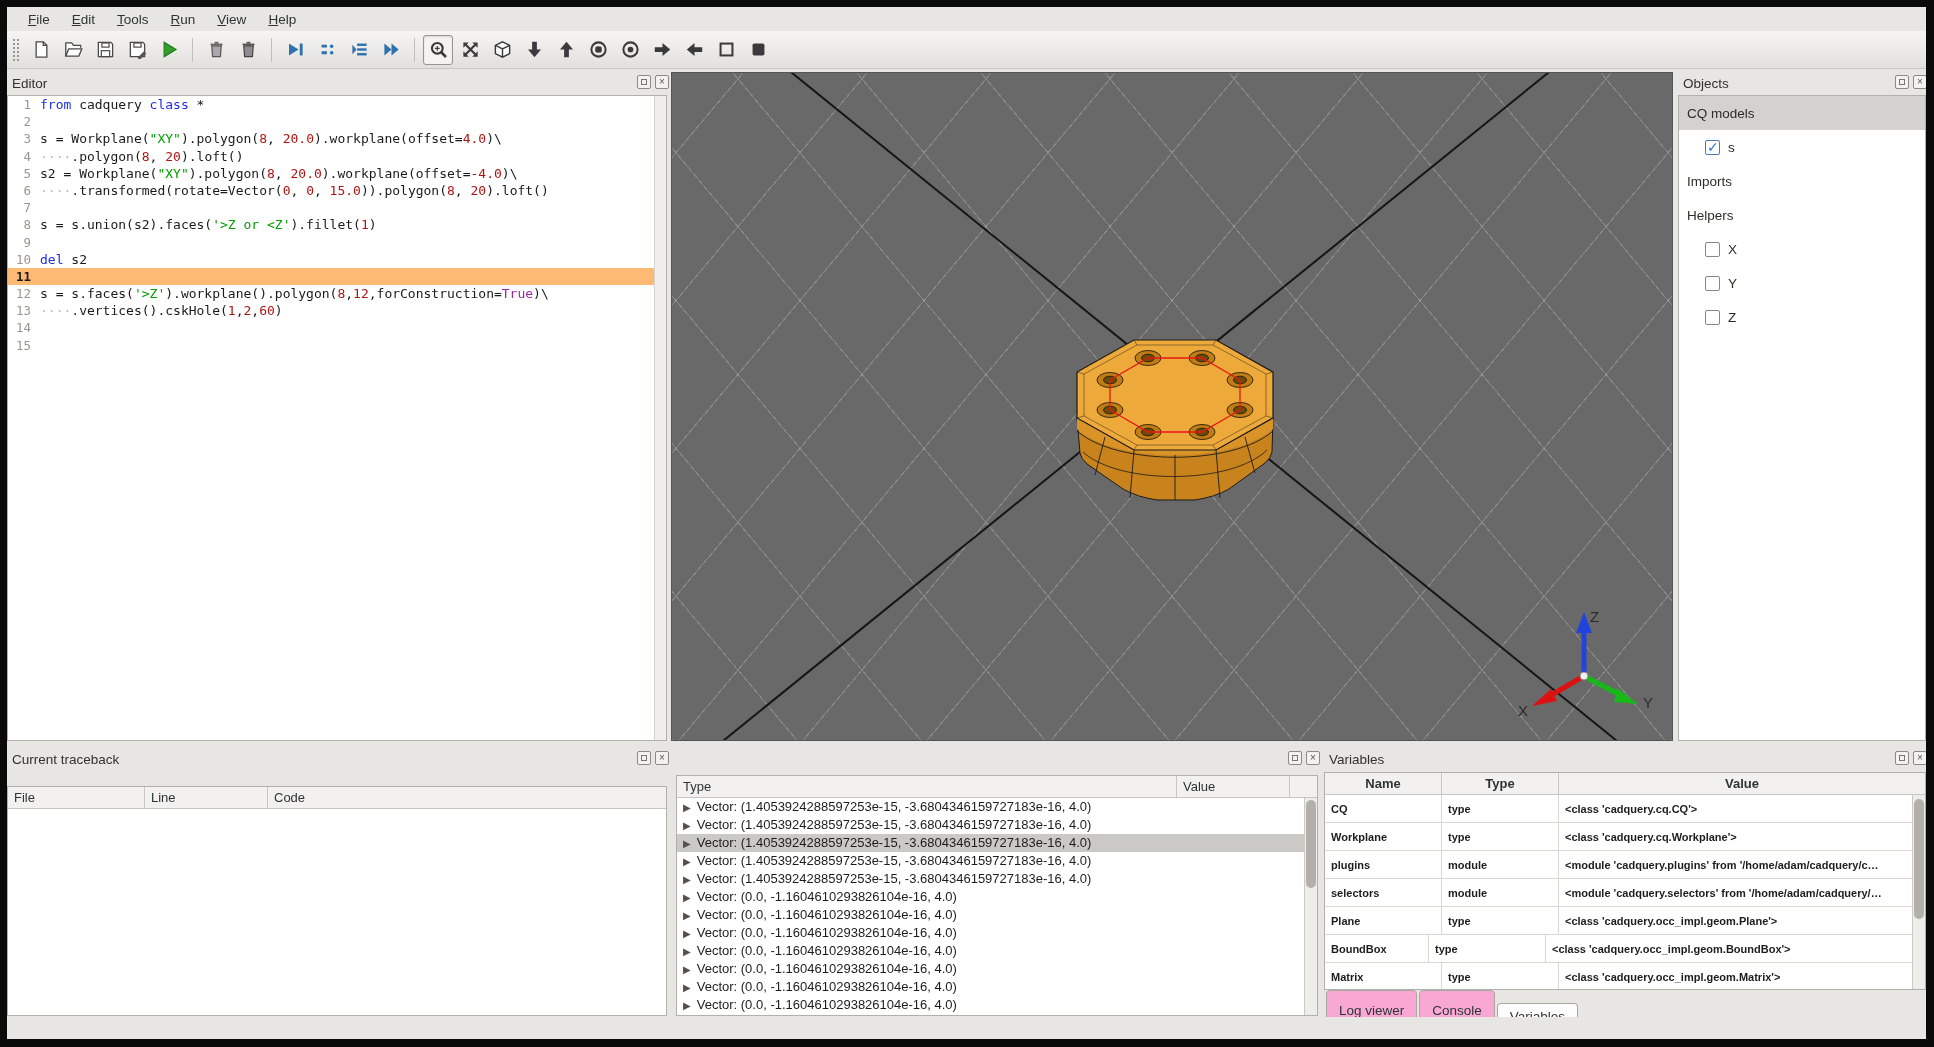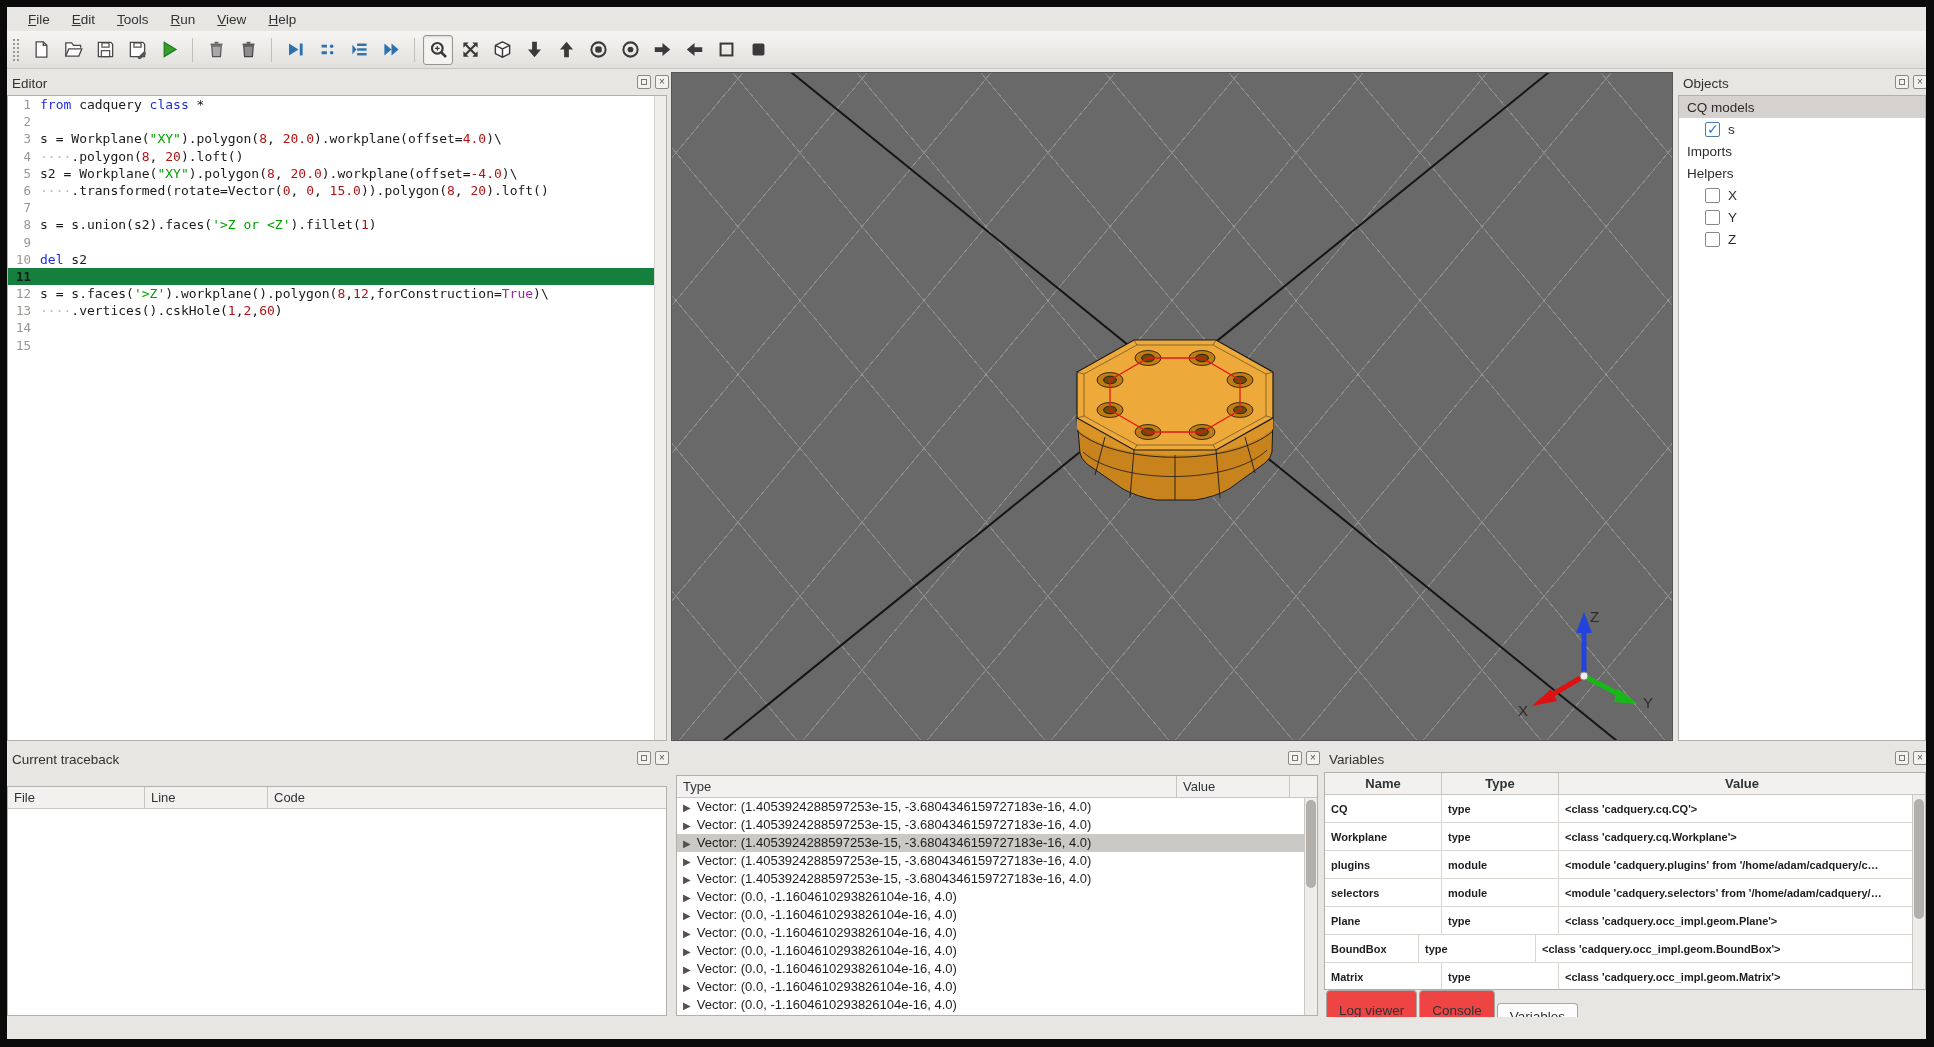--- a/index.html
+++ b/index.html
@@ -23,57 +23,57 @@
   .panel-title { position:absolute; height:22px; display:flex; align-items:center; font-size:13.5px; color:#33312e; padding-left:5px; }
   .panel-btns { position:absolute; top:3px; display:flex; gap:4px; }
   .win-btn { width:14px; height:14px; border:1px solid #8d8a85; background:#f3f2f0; border-radius:2px; display:flex; align-items:center; justify-content:center; font-size:10px; color:#555; line-height:1; }
   .win-btn .sq { width:6px; height:6px; border:1px solid #777; }
   .box { position:absolute; background:#fff; border:1px solid #b3b0ab; }
 
   
   .editor-area { overflow:hidden; font-family:"DejaVu Sans Mono","Liberation Mono",monospace; font-size:13px; }
   .code-line { display:flex; height:17.2px; line-height:17.2px; white-space:pre; }
   .gutter { width:32px; flex:none; text-align:right; padding-right:9px; color:#9a9793; font-size:12.5px; }
-  .code-line.current { background:#15803d; }
+  .code-line.current { background:#fdba74; }
   .code-line.current .gutter { color:#1a1a1a; font-weight:bold; }
   .tok-pl { color:#1a1a1a; } .tok-kw { color:#1d2ede; } .tok-str { color:#00a000; }
   .tok-num { color:#b01414; } .tok-cst { color:#a024a8; } .tok-ws { color:#bcb9b5; }
   .editor-scroll { position:absolute; top:0; right:0; width:12px; height:100%; background:#f0eeeb; border-left:1px solid #d8d5d1; }
 
   
   .viewport { position:absolute; background:#696969; overflow:hidden; border:1px solid #555; }
   .grid { position:absolute; inset:0;
     background-image:
       repeating-linear-gradient(50deg, rgba(170,170,170,.5) 0px, rgba(170,170,170,.5) 1px, transparent 1px, transparent 95px),
       repeating-linear-gradient(-50deg, rgba(170,170,170,.5) 0px, rgba(170,170,170,.5) 1px, transparent 1px, transparent 95px);
   }
   .axis-line { position:absolute; width:2600px; height:2px; background:#151515; left:-802px; top:305px; }
 
   
-  .tree-row { height:22px; display:flex; align-items:center; font-size:13.5px; color:#2e2c29; padding-left:8px; }
+  .tree-row { height:34px; display:flex; align-items:center; font-size:13.5px; color:#2e2c29; padding-left:8px; }
   .tree-row.header { background:#d4d1ce; }
   .tree-row .cbx { width:15px; height:15px; border:1px solid #8a8783; border-radius:2px; background:#fff; margin:0 8px 0 18px; flex:none; position:relative; }
   .tree-row .cbx.checked { border-color:#4e7ab0; }
   .tree-row .cbx.checked::after { content:"✓"; position:absolute; left:1px; top:-2px; color:#3079c8; font-size:14px; font-weight:bold; }
 
   
   .tbl-header { display:flex; background:#f2f1ef; border-bottom:1px solid #c9c6c2; height:22px; align-items:center; font-size:13px; color:#2e3436; }
   .tbl-header .col { border-right:1px solid #c9c6c2; height:100%; display:flex; align-items:center; padding:0 6px; }
   .tbl-header .col.center { justify-content:center; }
   .insp-row { height:18px; line-height:18px; font-size:13px; color:#1d1d1d; padding-left:6px; white-space:nowrap; }
   .insp-row.selected { background:#cbc9c6; }
   .insp-row .arrow { color:#55524e; font-size:10px; margin-right:6px; }
   .var-row { display:flex; height:28px; border-bottom:1px solid #dad7d3; font-size:11px; color:#1d1d1d; }
   .var-row .cell { border-right:1px solid #dad7d3; padding:0 6px; display:flex; align-items:center; white-space:nowrap; overflow:hidden; }
   .scrolltrack { position:absolute; top:0; right:0; width:13px; height:100%; background:#efedea; border-left:1px solid #ccc9c5; }
   .scrollthumb { position:absolute; left:1px; width:10px; background:#b3b0ab; border-radius:5px; }
 
   
   .tabs { position:absolute; display:flex; align-items:flex-end; gap:2px; }
-  .tab { height:40px; padding:0 12px; display:flex; align-items:center; font-size:13.5px; color:#2e3436; background:#ef4444; border:1px solid #aaa7a2; border-top-left-radius:4px; border-top-right-radius:4px; }
+  .tab { height:40px; padding:0 12px; display:flex; align-items:center; font-size:13.5px; color:#2e3436; background:#f9a8d4; border:1px solid #aaa7a2; border-top-left-radius:4px; border-top-right-radius:4px; }
   .tab.active { background:#fcfcfc; height:27px; border-bottom-color:#fcfcfc; }
 </style>
 </head>
 <body>
 
 <div class="frame">
 <div class="window">
 
   <div class="menubar" id="menubar">
         <div class="menu-item"><span class="u">F</span>ile</div>
@@ -430,21 +430,21 @@
             <div class="cell" style="width: 117px;">selectors</div>
             <div class="cell" style="width: 117px;">module</div>
             <div class="cell" style="flex: 1 1 0%; border-right: none;">&lt;module 'cadquery.selectors' from '/home/adam/cadquery/…</div>
           </div>
           <div class="var-row">
             <div class="cell" style="width: 117px;">Plane</div>
             <div class="cell" style="width: 117px;">type</div>
             <div class="cell" style="flex: 1 1 0%; border-right: none;">&lt;class 'cadquery.occ_impl.geom.Plane'&gt;</div>
           </div>
           <div class="var-row">
-            <div class="cell" style="width: 94px;">BoundBox</div>
+            <div class="cell" style="width: 104px;">BoundBox</div>
             <div class="cell" style="width: 117px;">type</div>
             <div class="cell" style="flex: 1 1 0%; border-right: none;">&lt;class 'cadquery.occ_impl.geom.BoundBox'&gt;</div>
           </div>
           <div class="var-row">
             <div class="cell" style="width: 117px;">Matrix</div>
             <div class="cell" style="width: 117px;">type</div>
             <div class="cell" style="flex: 1 1 0%; border-right: none;">&lt;class 'cadquery.occ_impl.geom.Matrix'&gt;</div>
           </div>
         </div>
     <div class="scrolltrack" style="top:22px; height:196px;">

